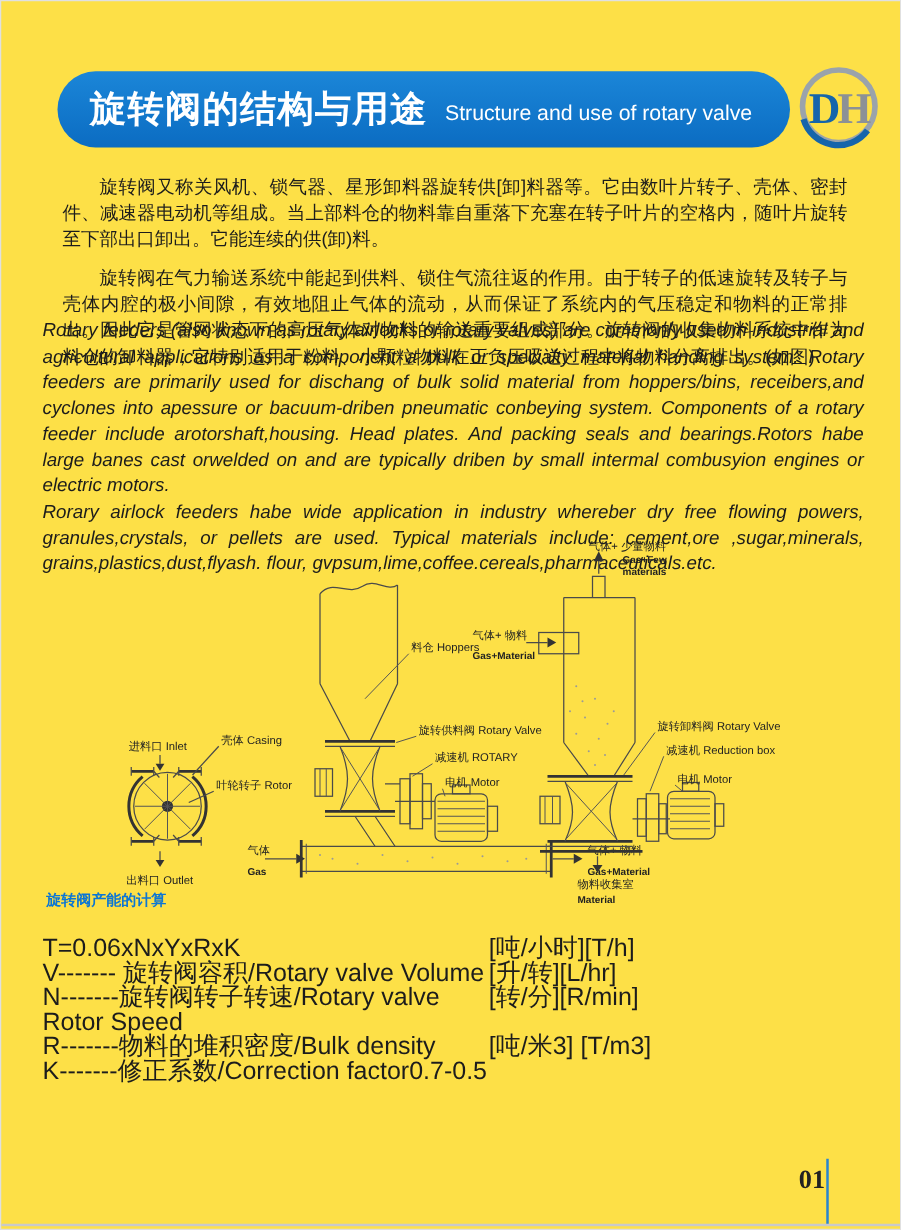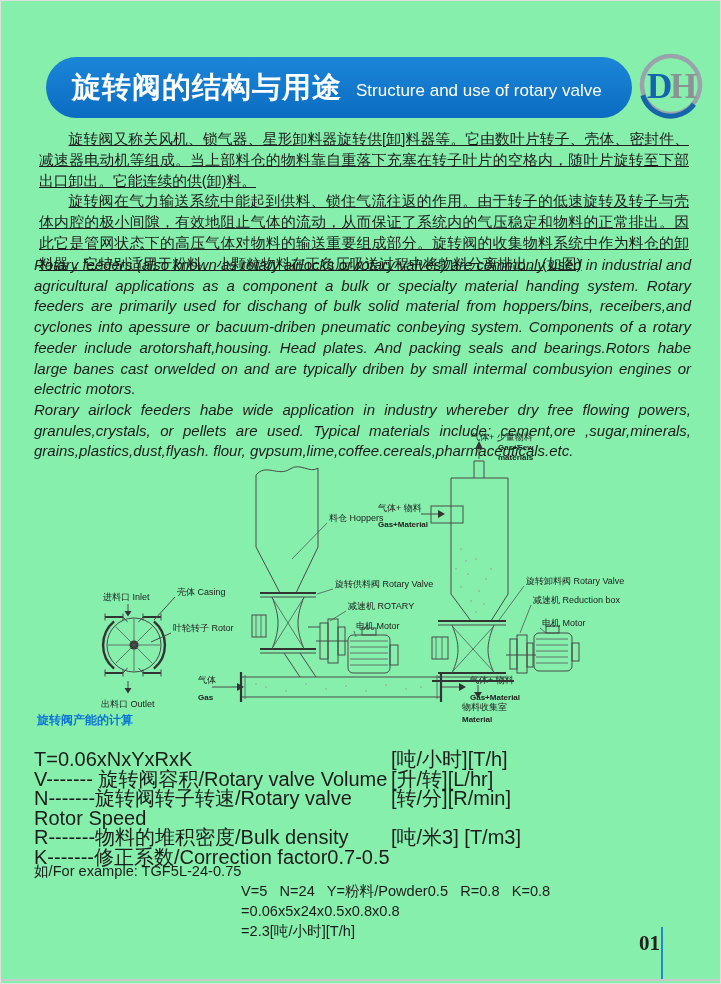--- a/index.html
+++ b/index.html
@@ -1,28 +1,28 @@
 <!DOCTYPE html>
 <html><head>
 <meta charset="utf-8">
 <style>
   html,body{margin:0;padding:0;}
   body{width:721px;height:984px;background:#f2f2f2;font-family:"Liberation Sans",sans-serif;}
-  .page{position:relative;width:721px;height:984px;background:#86efac;border:1px solid #e0e0e0;box-sizing:border-box;overflow:hidden;color:#1c1c1c;}
+  .page{position:relative;width:721px;height:984px;background:#fde047;border:1px solid #e0e0e0;box-sizing:border-box;overflow:hidden;color:#1c1c1c;}
 
   .banner{position:absolute;left:45px;top:56px;width:586px;height:61px;border-radius:31px;
     background:linear-gradient(180deg,#1b86d8,#0b6cc2);display:flex;align-items:center;
     padding-left:26px;box-sizing:border-box;}
   .banner-zh{font-size:29px;font-weight:bold;color:#fff;letter-spacing:1px;white-space:nowrap;}
   .banner-en{font-size:17px;color:#fff;margin-left:14px;padding-top:7px;white-space:nowrap;}
 
   .logo{position:absolute;left:633px;top:49px;width:74px;height:72px;}
 
   .zh{position:absolute;left:38px;top:128px;width:650px;font-size:14.8px;line-height:20.8px;text-align:justify;}
-  .zh p{margin:0;text-indent:2em;text-decoration:underline;}
+  .zh p{margin:11px;text-indent:2em;}
   .en{position:absolute;left:33px;top:254px;width:657px;font-size:15px;line-height:20.7px;text-align:justify;}
   .en p{margin:0;font-style:italic;}
 
   .diag{position:absolute;}
   .diag-left{left:90px;top:579px;width:230px;height:132px;}
   .diag-mid{left:195px;top:450px;width:360px;height:260px;}
   .diag-right{left:375px;top:428px;width:345px;height:296px;}
   .diag svg{display:block;width:100%;height:100%;}
   .dline{stroke:#4a4a4a;fill:none;stroke-width:1;}
   .dthick{stroke:#333;fill:none;stroke-width:2.2;}
@@ -240,24 +240,18 @@
     <div class="calc-row">
       <span>R-------物料的堆积密度/Bulk density</span>
       <span>[吨/米3] [T/m3]</span>
     </div>
     <div class="calc-row">
       <span>K-------修正系数/Correction factor0.7-0.5</span>
       <span></span>
     </div>
   </div>
 
-  <div class="calc-example">
-    <div>如/For example: TGF5L-24-0.75</div>
-    <div class="indent pre">V=5   N=24   Y=粉料/Powder0.5   R=0.8   K=0.8</div>
-    <div class="indent">=0.06x5x24x0.5x0.8x0.8</div>
-    <div class="indent">=2.3[吨/小时][T/h]</div>
-  </div>
 
   <div class="footer-page">01</div>
   <div class="footer-vline"></div>
   <div class="footer-hline"></div>
 
 </div>
 
 </body></html>

